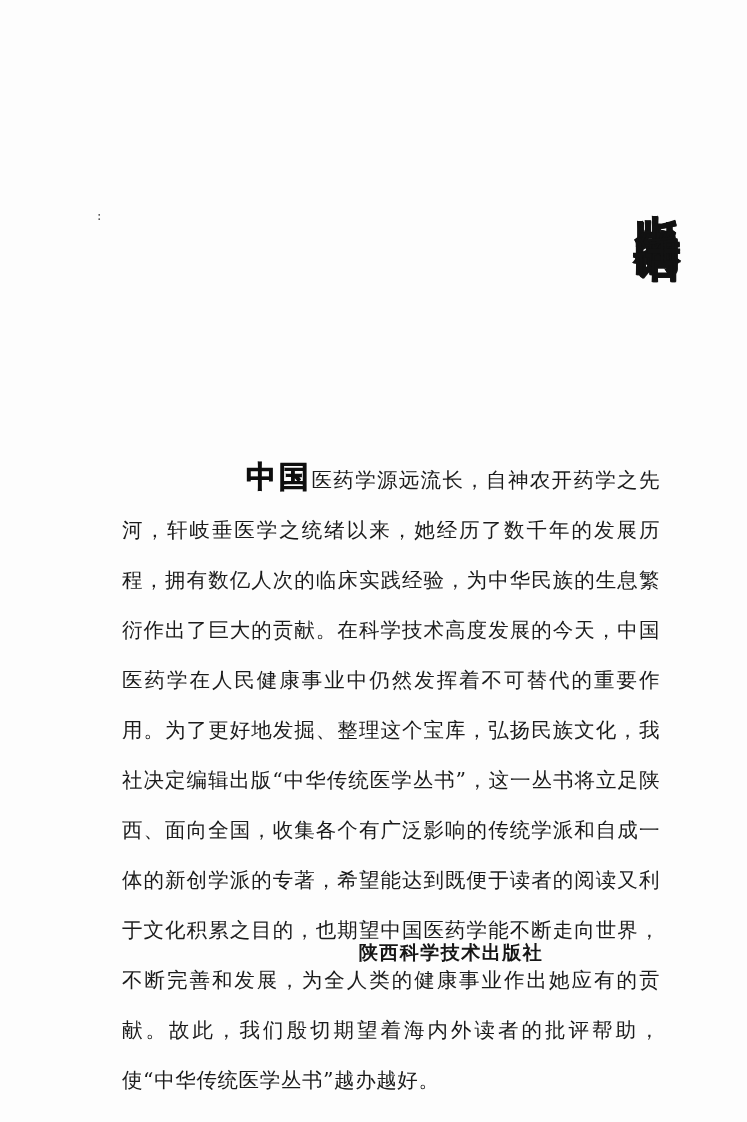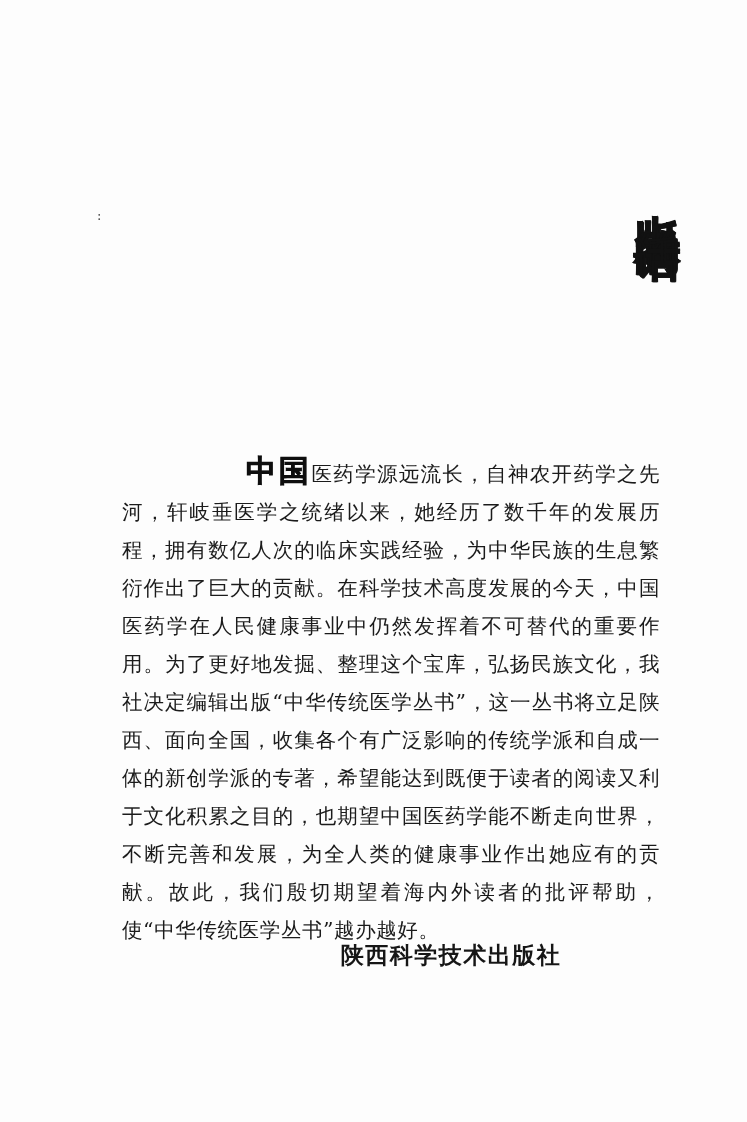--- a/index.html
+++ b/index.html
@@ -56,21 +56,21 @@
   .body-block {
     position: absolute;
     left: 122px;
     top: 452px;
     width: 538px;
   }
 
   .para {
     font-family: "DejaVu Serif", serif;
     font-size: 20.5px;
-    line-height: 38px;
+    line-height: 50px;
     text-align: justify;
     text-justify: inter-ideograph;
     letter-spacing: 0.6px;
     color: #1b1b1b;
     margin: 0;
     text-indent: 0;
   }
 
   .dropcap {
     font-family: "DejaVu Sans", sans-serif;
@@ -83,21 +83,21 @@
   }
 
   .signature {
     position: absolute;
     left: 0;
     top: 488px;
     width: 538px;
     text-align: center;
     font-family: "DejaVu Serif", serif;
     font-weight: bold;
-    font-size: 23px;
+    font-size: 19px;
     letter-spacing: 1.5px;
     color: #161616;
     padding-left: 60px;
   }
 </style>
 </head>
 <body>
 
 <div class="page">
 

